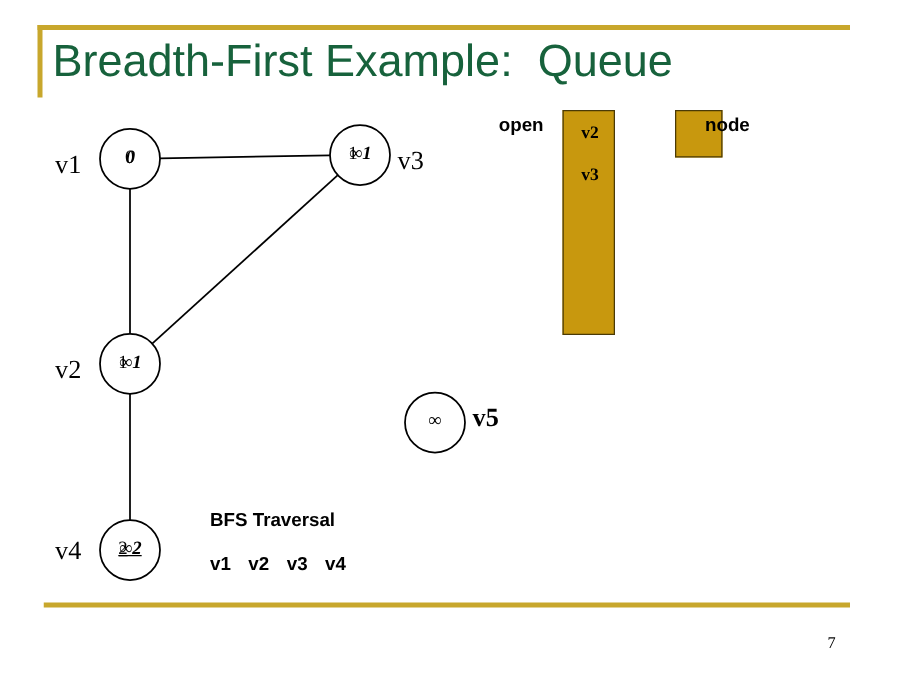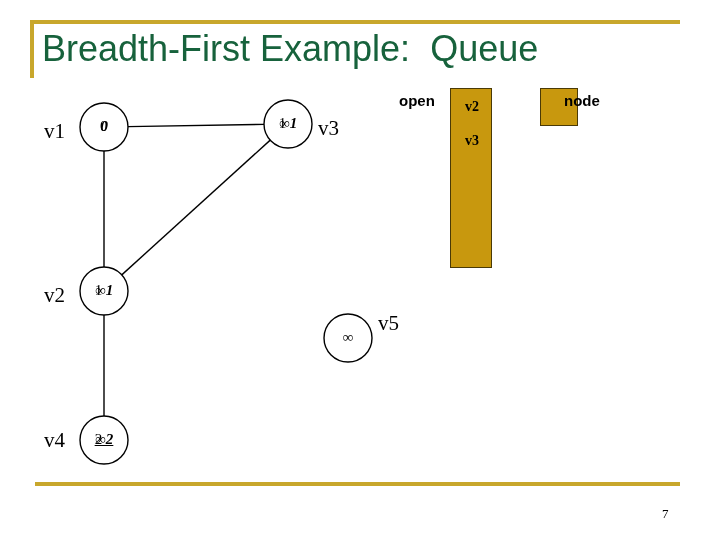--- a/index.html
+++ b/index.html
@@ -186,33 +186,35 @@
       </g>
   </svg>
 
   <div id="node-text-layer">
       <div class="node-name" style="left: 44px; top: 119px;">v1</div>
       <div class="node-val" style="left: 80px; top: 118px; width: 48px;">0<span class="ghost">0</span></div>
       <div class="node-name" style="left: 318px; top: 116px;">v3</div>
       <div class="node-val" style="left: 264px; top: 115px; width: 48px;">1<span class="ghost">∞1</span></div>
       <div class="node-name" style="left: 44px; top: 283px;">v2</div>
       <div class="node-val" style="left: 80px; top: 282px; width: 48px;">1<span class="ghost">∞1</span></div>
-      <div class="node-name" style="left: 378px; top: 311px;">v5</div>
+      <div class="node-name" style="left: 378px; top: 322px; font-weight: bold;">v5</div>
       <div class="node-val" style="left: 324px; top: 329px; width: 48px;">∞</div>
       <div class="node-name" style="left: 44px; top: 428px;">v4</div>
       <div class="node-val" style="left: 80px; top: 431px; width: 48px; text-decoration: underline;">2<span class="ghost">∞2</span></div>
     </div>
 
   <div class="legend-label" style="left:399px; top:92px;">open</div>
 
   <div class="queue-box">
     <div id="queue-items">
         <div class="queue-item" style="top: 10px;">v2</div>
         <div class="queue-item" style="top: 44px;">v3</div>
       </div>
   </div>
 
   <div class="node-swatch"></div>
   <div class="legend-label" style="left:564px; top:92px;">node</div>
 
+  <div class="trav-title">BFS Traversal</div>
+  <div class="trav-seq" id="trav-seq"><span>v1</span><span>v2</span><span>v3</span><span>v4</span></div>
 
   <div class="page-num">7</div>
 </div>
 
 </body></html>

